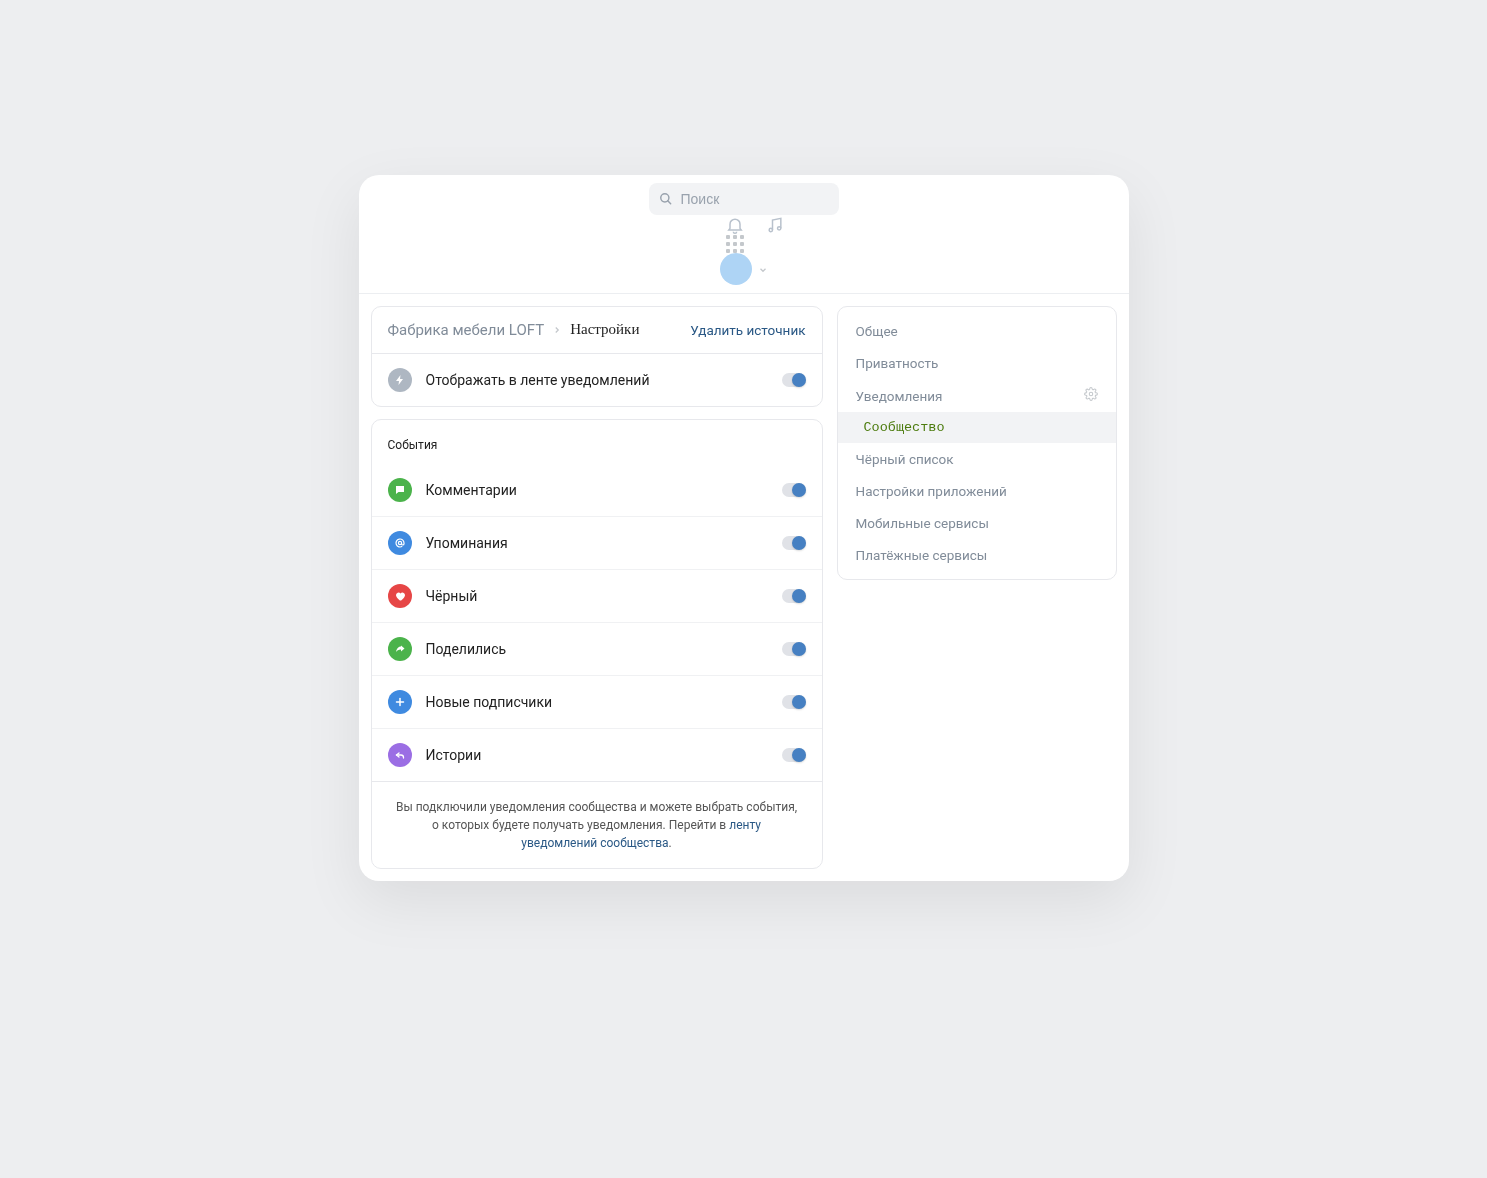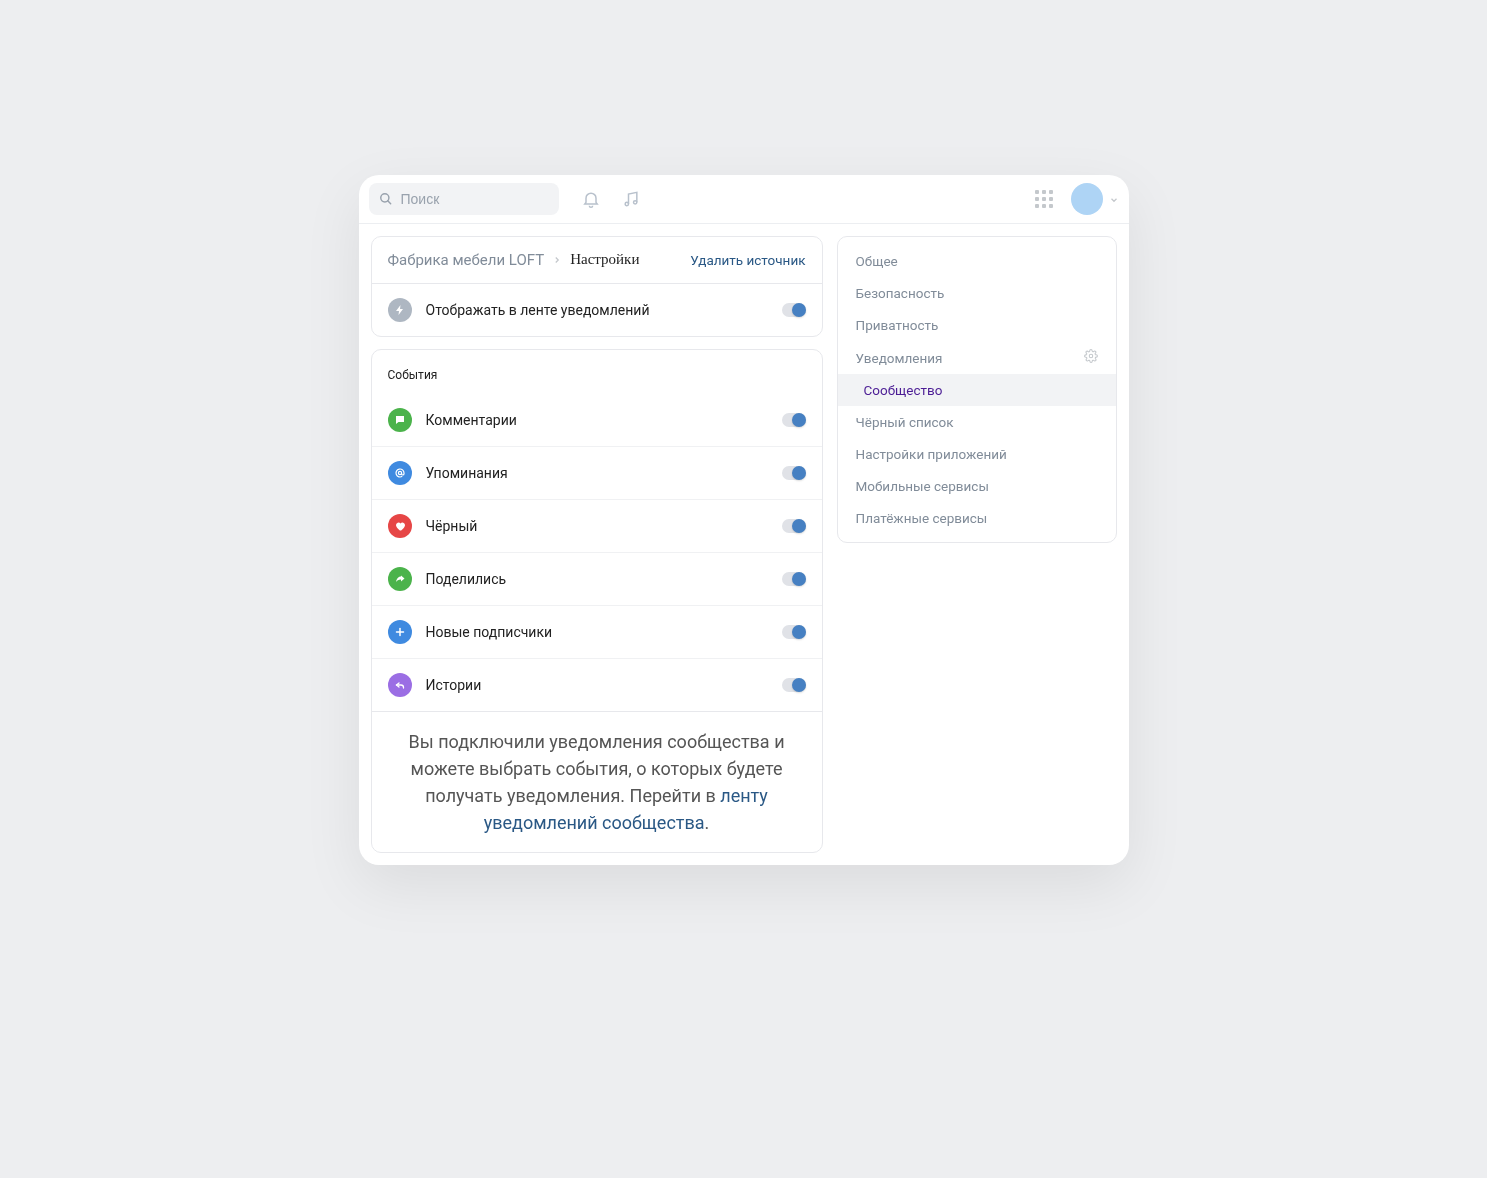--- a/index.html
+++ b/index.html
@@ -19,20 +19,21 @@
     border-radius: 20px;
     box-shadow: 0 20px 60px rgba(0,0,0,0.08);
     overflow: hidden;
   }
   
   .topbar {
     display: flex;
     align-items: center;
     padding: 8px 10px;
     border-bottom: 1px solid #eceef1;
+    flex-direction: column;
   }
   .search-wrap {
     display: flex;
     align-items: center;
     background: #f2f3f5;
     border-radius: 8px;
     height: 32px;
     width: 190px;
     padding: 0 10px;
     gap: 8px;
@@ -141,42 +142,43 @@
 
   .section-title {
     padding: 18px 16px 12px 16px;
     font-size: 12px;
     color:#222;
   }
 
   .footer-note {
     border-top: 1px solid #e7e8ec;
     padding: 16px 22px;
-    font-size: 18px;
+    font-size: 12px;
     color:#555;
     text-align:center;
     line-height: 1.5;
   }
   .footer-note a { color:#2a5885; text-decoration:none; cursor:pointer; }
 
   
   .side-list { padding: 8px 0; }
   .side-item {
     display:flex;
     align-items:center;
     padding: 8px 18px;
     font-size: 13.5px;
     color:#818c99;
     cursor:pointer;
   }
   .side-item.sub { padding-left: 26px; }
   .side-item .side-spacer { flex:1; }
   .side-item.active {
     background:#f2f3f5;
-    color:#4c1d95;
+    color:#4d7c0f;
+    font-family:Liberation Mono, monospace;
   }
 
   
   .ic-gray   { background:#aeb7c2; }
   .ic-green  { background:#4bb34b; }
   .ic-blue   { background:#3f8ae0; }
   .ic-red    { background:#e64646; }
   .ic-green2 { background:#4bb34b; }
   .ic-blue2  { background:#3f8ae0; }
   .ic-purple { background:#9b6ee4; }
@@ -333,23 +335,20 @@
       </div>
 
     </div>
 
     <div class="side-col card">
       <div class="side-list">
         <div class="side-item">
             <span>Общее</span>
           </div>
         <div class="side-item">
-            <span>Безопасность</span>
-          </div>
-        <div class="side-item">
             <span>Приватность</span>
           </div>
         <div class="side-item">
           <span>Уведомления</span>
           <span class="side-spacer"></span>
           <span>
             <svg width="14" height="14" viewBox="0 0 24 24" fill="none" stroke="#c4c8cc" stroke-width="1.8">
                 <circle cx="12" cy="12" r="3"></circle>
                 <path d="M19.4 15a1.7 1.7 0 00.3 1.8l.1.1a2 2 0 11-2.8 2.8l-.1-.1a1.7 1.7 0 00-1.8-.3 1.7 1.7 0 00-1 1.5V21a2 2 0 11-4 0v-.1a1.7 1.7 0 00-1-1.5 1.7 1.7 0 00-1.8.3l-.1.1a2 2 0 11-2.8-2.8l.1-.1a1.7 1.7 0 00.3-1.8 1.7 1.7 0 00-1.5-1H3a2 2 0 110-4h.1a1.7 1.7 0 001.5-1 1.7 1.7 0 00-.3-1.8l-.1-.1a2 2 0 112.8-2.8l.1.1a1.7 1.7 0 001.8.3 1.7 1.7 0 001-1.5V3a2 2 0 114 0v.1a1.7 1.7 0 001 1.5 1.7 1.7 0 001.8-.3l.1-.1a2 2 0 112.8 2.8l-.1.1a1.7 1.7 0 00-.3 1.8 1.7 1.7 0 001.5 1H21a2 2 0 110 4h-.1a1.7 1.7 0 00-1.5 1z"></path>
               </svg>

